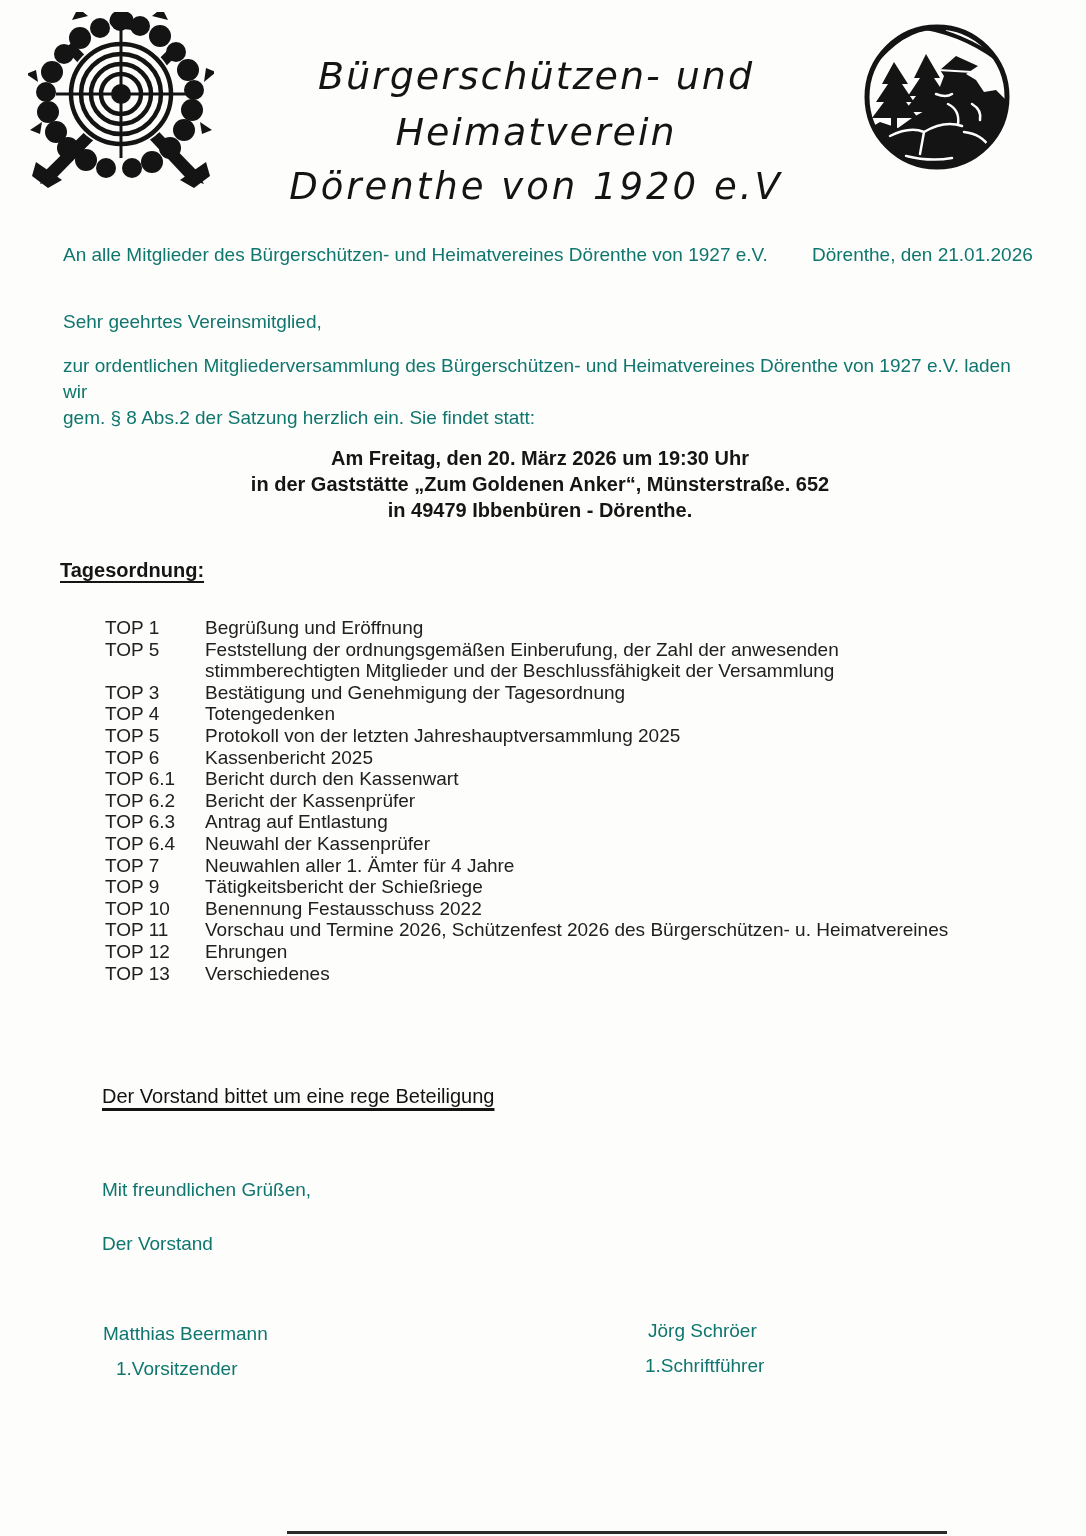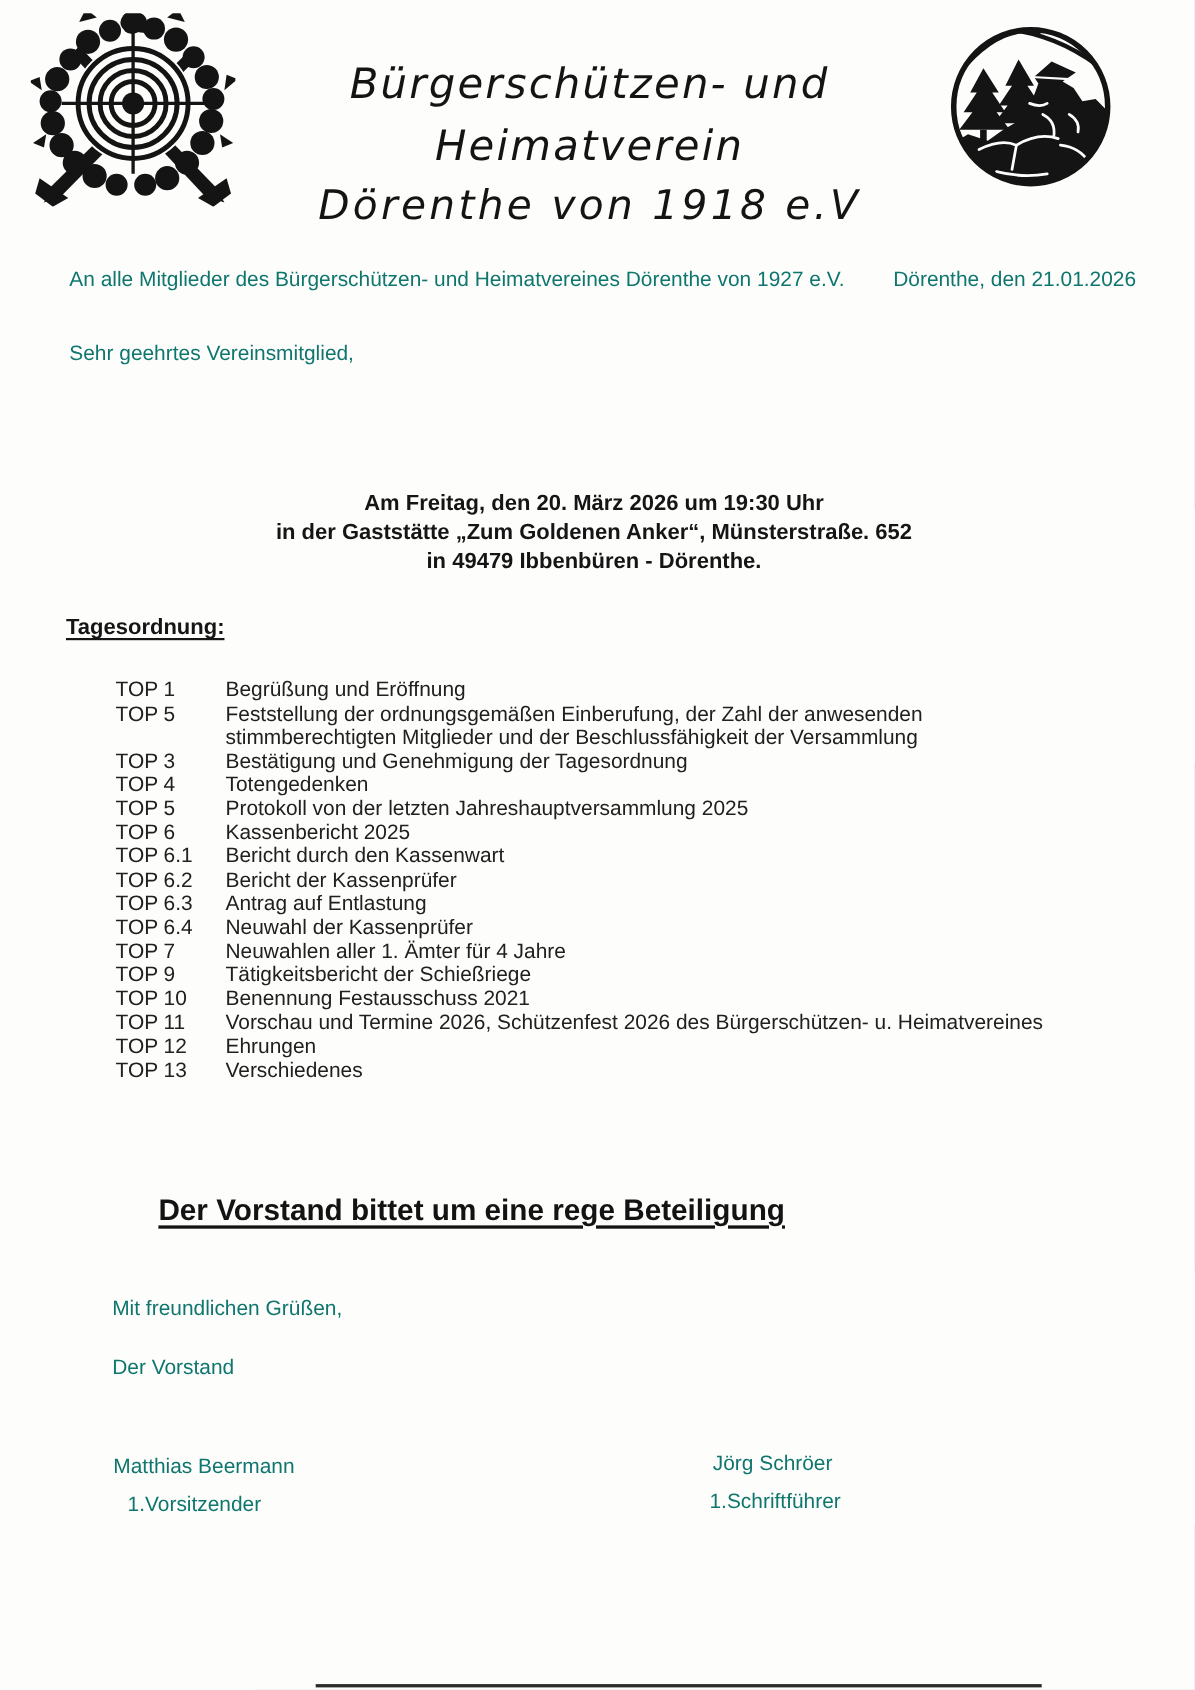--- a/index.html
+++ b/index.html
@@ -41,25 +41,24 @@
     text-decoration:underline;
     text-decoration-thickness:2px;
     text-underline-offset:4px;
   }
   .agenda{left:105px;top:617px;width:880px;}
   .agenda-row{display:flex;font-size:19px;line-height:21.6px;color:#202020;}
   .agenda-label{flex:0 0 100px;}
   .agenda-text{width:780px;}
   .appeal{
     left:102px;top:1085px;
-    font-weight:bold;font-size:27px;color:#131313;
+    font-weight:normal;font-size:20px;color:#131313;
     text-decoration:underline;
     text-decoration-thickness:2.5px;
     text-underline-offset:5px;
-    margin-left:42px;
   }
   .regards{left:102px;top:1179px;}
   .board{left:102px;top:1233px;}
   .sig-name-1{left:103px;top:1323px;}
   .sig-name-2{left:648px;top:1320px;}
   .sig-role-1{left:116px;top:1358px;}
   .sig-role-2{left:645px;top:1355px;}
   .scan-line{
     left:287px;top:1531px;width:660px;height:3px;
     background:#2b2b2b;
@@ -124,21 +123,21 @@
       <circle cx="93" cy="82" r="10" fill="#141414"></circle>
       <g stroke="#141414" stroke-width="3">
         <line x1="28" y1="82" x2="158" y2="82"></line>
         <line x1="93" y1="18" x2="93" y2="146"></line>
       </g>
     </svg>
   </div>
 
   <div class="abs org-title">
     <div class="l1">Bürgerschützen- und Heimatverein</div>
-    <div class="l2">Dörenthe von 1918 e.V</div>
+    <div class="l2">Dörenthe von 1920 e.V</div>
   </div>
 
   <div class="abs" style="left:860px;top:14px;width:158px;height:166px;">
     <svg width="158" height="166" viewBox="0 0 158 166" aria-hidden="true">
       <defs>
         <clipPath id="rim">
             <circle cx="77" cy="83" r="70"></circle>
           </clipPath>
       </defs>
       <g clip-path="url(#rim)">
@@ -175,20 +174,24 @@
       </g>
       <circle cx="77" cy="83" r="70" fill="none" stroke="#141414" stroke-width="5"></circle>
     </svg>
   </div>
 
   <div class="abs t recipient">An alle Mitglieder des Bürgerschützen- und Heimatvereines Dörenthe von 1927 e.V.</div>
   <div class="abs t place-date">Dörenthe, den 21.01.2026</div>
 
   <div class="abs t salutation">Sehr geehrtes Vereinsmitglied,</div>
 
+  <div class="abs t intro">
+    <div>zur ordentlichen Mitgliederversammlung des Bürgerschützen- und Heimatvereines Dörenthe von 1927 e.V. laden wir</div>
+    <div>gem. § 8 Abs.2 der Satzung herzlich ein. Sie findet statt:</div>
+  </div>
 
   <div class="abs meeting">
     <div>Am Freitag, den 20. März 2026 um 19:30 Uhr</div>
     <div>in der Gaststätte „Zum Goldenen Anker“, Münsterstraße. 652</div>
     <div>in 49479 Ibbenbüren - Dörenthe.</div>
   </div>
 
   <div class="abs agenda-heading">Tagesordnung:</div>
 
   <div class="abs agenda">
@@ -235,21 +238,21 @@
     <div class="agenda-row">
       <span class="agenda-label">TOP 7</span>
       <span class="agenda-text">Neuwahlen aller 1. Ämter für 4 Jahre</span>
     </div>
     <div class="agenda-row">
       <span class="agenda-label">TOP 9</span>
       <span class="agenda-text">Tätigkeitsbericht der Schießriege</span>
     </div>
     <div class="agenda-row">
       <span class="agenda-label">TOP 10</span>
-      <span class="agenda-text">Benennung Festausschuss 2021</span>
+      <span class="agenda-text">Benennung Festausschuss 2022</span>
     </div>
     <div class="agenda-row">
       <span class="agenda-label">TOP 11</span>
       <span class="agenda-text">Vorschau und Termine 2026, Schützenfest 2026 des Bürgerschützen- u. Heimatvereines</span>
     </div>
     <div class="agenda-row">
       <span class="agenda-label">TOP 12</span>
       <span class="agenda-text">Ehrungen</span>
     </div>
     <div class="agenda-row">

